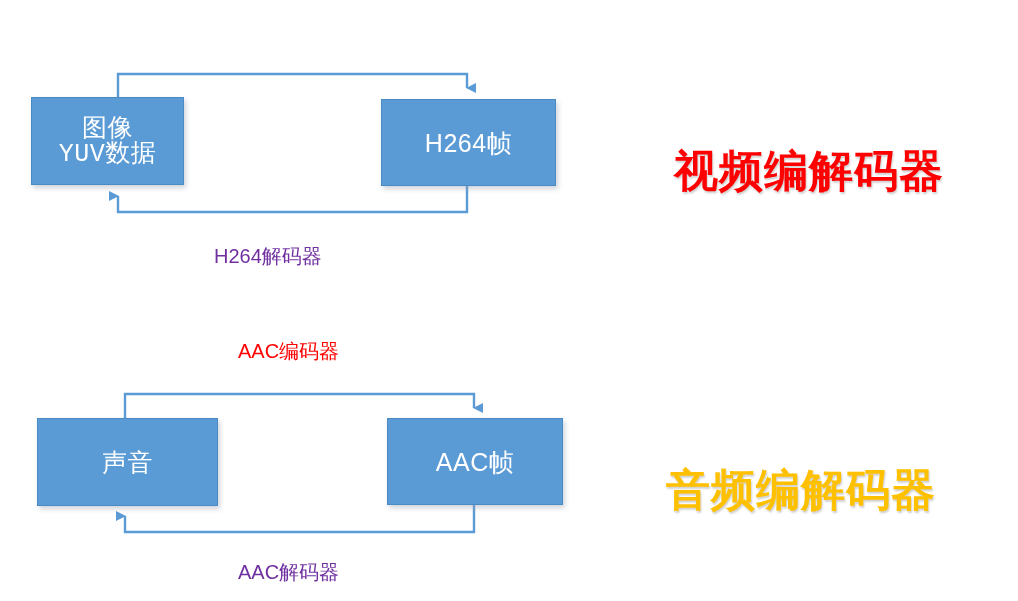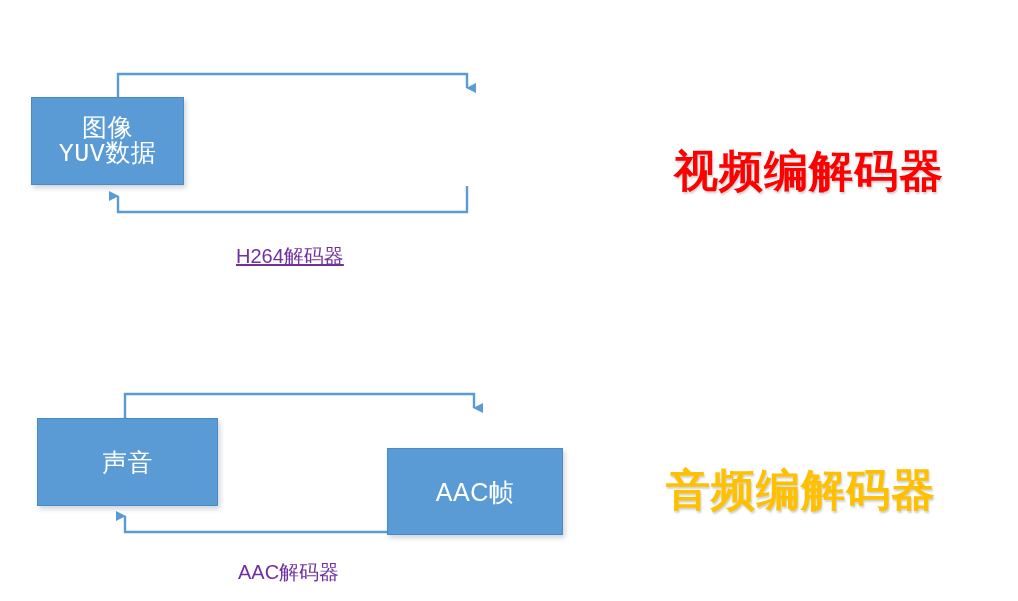--- a/index.html
+++ b/index.html
@@ -52,34 +52,34 @@
     letter-spacing: 0.5px;
     font-family: Liberation Mono, monospace;
   }
   .node.single .line1 {
     font-size: 25px;
   }
 
   #node-video-src { left: 31px;  top: 97px;  width: 153px; height: 88px; }
   #node-video-dst { left: 381px; top: 99px;  width: 175px; height: 87px; }
   #node-audio-src { left: 37px;  top: 418px; width: 181px; height: 88px; }
-  #node-audio-dst { left: 387px; top: 418px; width: 176px; height: 87px; margin-top: 30px; }
+  #node-audio-dst { left: 387px; top: 418px; width: 176px; height: 87px; }
 
   
   .edge-label {
     position: absolute;
     white-space: nowrap;
     font-size: 20px;
     font-weight: 400;
   }
   .edge-label.encoder { color: #FF0000; }
   .edge-label.decoder { color: #7030A0; }
 
   #label-h264-enc { left: 228px; top: 21px;  }
-  #label-h264-dec { left: 236px; top: 243px; text-decoration: underline; }
+  #label-h264-dec { left: 214px; top: 243px; }
   #label-aac-enc  { left: 238px; top: 338px; }
   #label-aac-dec  { left: 238px; top: 559px; }
 
   
   .section-title {
     position: absolute;
     white-space: nowrap;
     font-size: 44px;
     font-weight: bold;
     letter-spacing: 1px;
@@ -118,32 +118,36 @@
     <g>
       <path d="M474,505 L474,532 L125,532 L125,516" fill="none" stroke="#5B9BD5" stroke-width="2.4" marker-end="url(#arrow-up)"></path>
     </g>
   </svg>
 
   <div class="node" id="node-video-src">
     <span class="line1">图像</span>
     <span class="line2">YUV数据</span>
   </div>
 
+  <div class="node single" id="node-video-dst">
+    <span class="line1">H264帧</span>
+  </div>
 
 
   <div class="edge-label decoder" id="label-h264-dec">H264解码器</div>
 
   <div class="section-title" id="title-video">视频编解码器</div>
 
   <div class="node" id="node-audio-src">
     <span class="line1">声音</span>
   </div>
 
   <div class="node single" id="node-audio-dst">
     <span class="line1">AAC帧</span>
   </div>
 
+  <div class="edge-label encoder" id="label-aac-enc">AAC编码器</div>
 
   <div class="edge-label decoder" id="label-aac-dec">AAC解码器</div>
 
   <div class="section-title" id="title-audio">音频编解码器</div>
 
 </div>
 
 </body></html>

